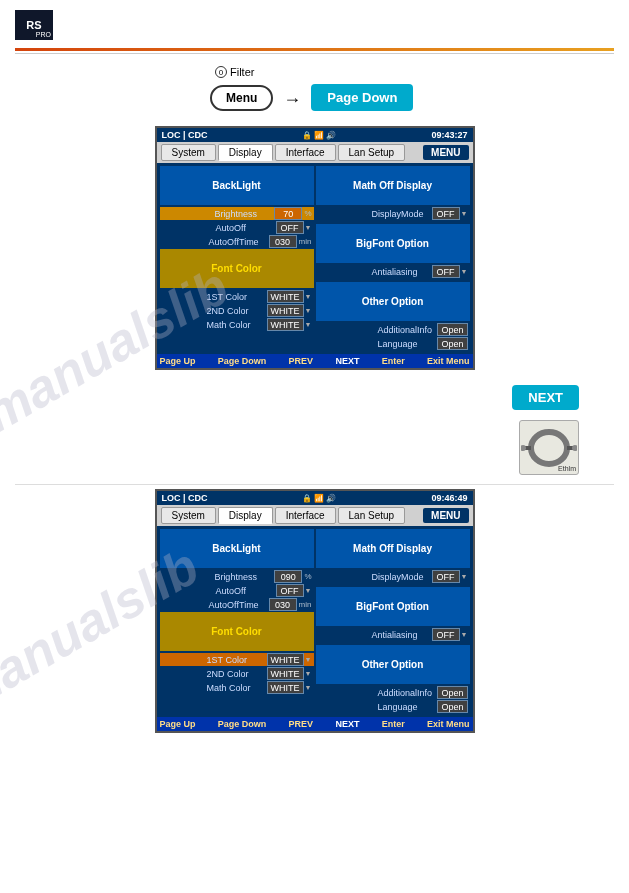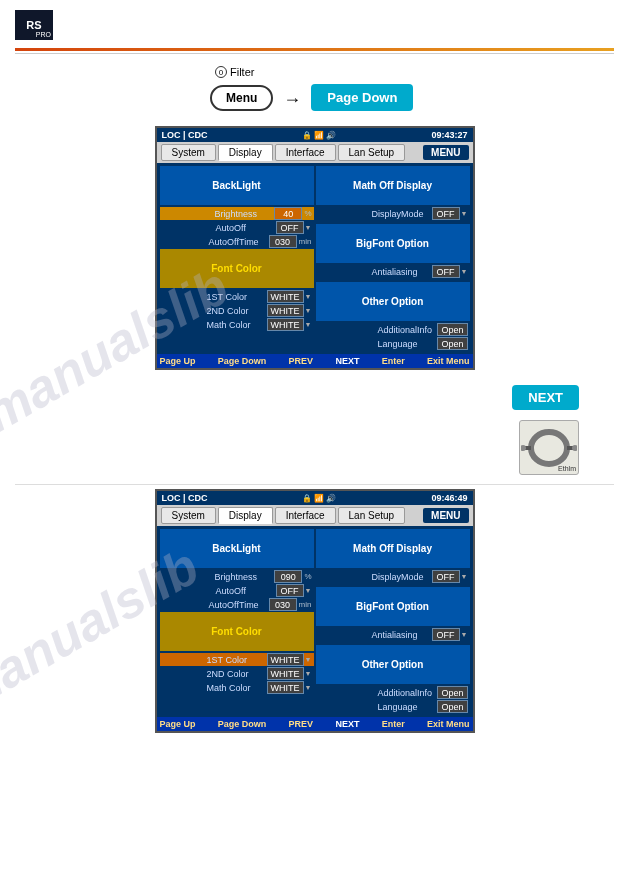--- a/index.html
+++ b/index.html
@@ -372,21 +372,21 @@
 
     <div class="main-content">
 
       <div class="panel-left">
 
         <div class="panel-header blue">BackLight</div>
 
         <div class="panel-row" style="background:#cc8800;">
           <span class="panel-row-label">Brightness</span>
           <div class="val-with-arrow">
-            <div class="val-box orange-hl">40</div>
+            <div class="val-box orange-hl">70</div>
             <span class="unit-suffix">%</span>
           </div>
         </div>
 
         <div class="panel-row">
           <span class="panel-row-label">AutoOff</span>
           <div class="val-with-arrow">
             <div class="val-box">OFF</div>
             <span class="dropdown-arrow">▼</span>
           </div>

